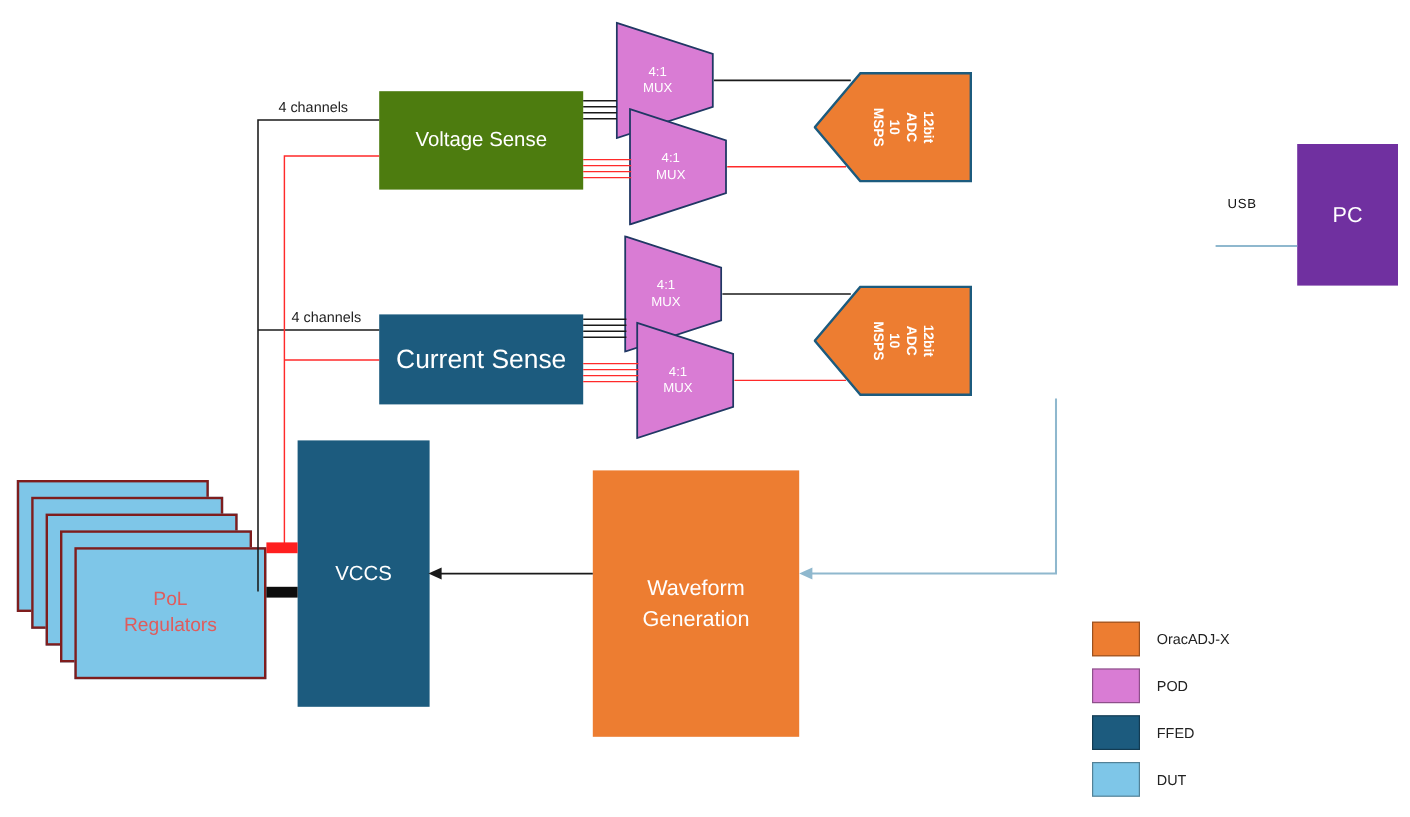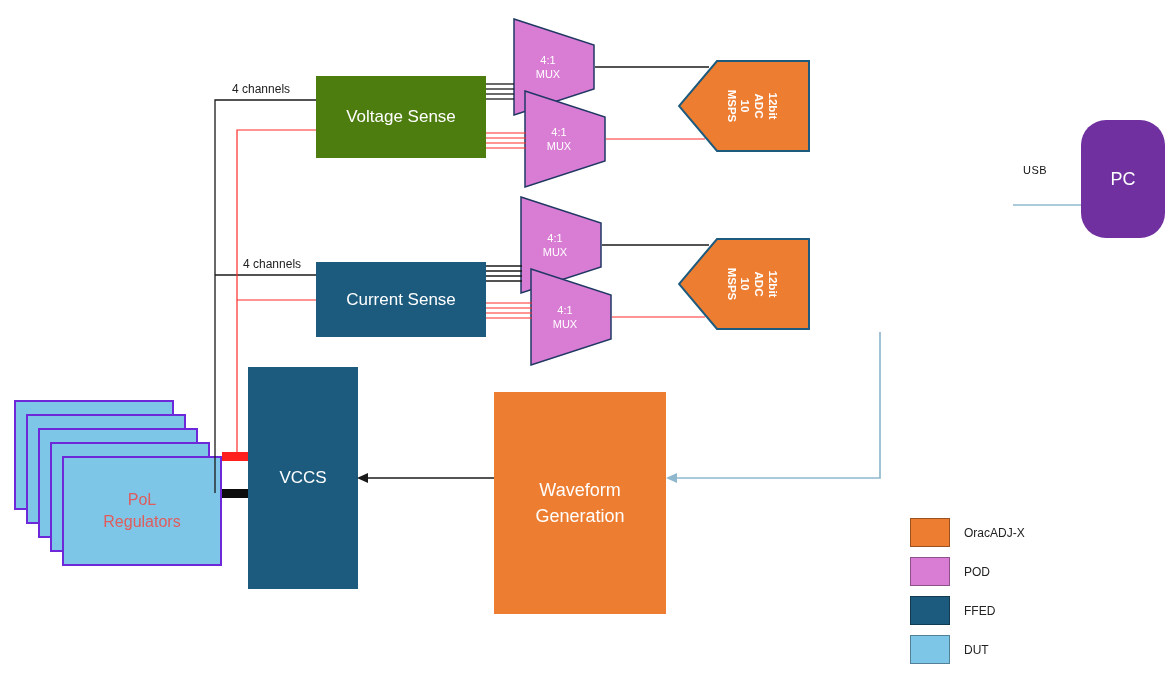--- a/index.html
+++ b/index.html
@@ -3,30 +3,30 @@
 <meta charset="utf-8">
 <style>
   html,body{margin:0;padding:0;background:#fff;}
   .canvas{position:relative;width:1175px;height:681px;background:#fff;overflow:hidden;
           font-family:"Liberation Sans",sans-serif;}
   .block{position:absolute;box-sizing:border-box;display:flex;align-items:center;justify-content:center;
          color:#fff;text-align:center;z-index:2;}
   .ml{white-space:pre-line;}
   
   .b-voltage{left:316px;top:76px;width:170px;height:82px;font-size:17px;}
-  .b-current{left:316px;top:262px;width:170px;height:75px;font-size:17px;}
+  .b-current{left:316px;top:262px;width:170px;height:75px;font-size:22px;}
   .b-vccs{left:248px;top:367px;width:110px;height:222px;font-size:17px;}
   
   .b-waveform{left:494px;top:367px;width:172px;height:222px;font-size:18px;line-height:1.45;}
   .b-micro{left:745px;top:70px;width:268px;height:262px;font-size:19px;}
   
-  .b-pc{left:1081px;top:120px;width:84px;height:118px;font-size:18px;border-radius:25px;}
+  .b-pc{left:1081px;top:120px;width:84px;height:118px;font-size:18px;}
   
   .pol-card{position:absolute;width:160px;height:110px;box-sizing:border-box;
-            border:2px solid #6d28d9;z-index:2;display:flex;align-items:center;justify-content:center;}
+            border:2px solid #7f1d1d;z-index:2;display:flex;align-items:center;justify-content:center;}
   .pol-text{color:#e05c5c;font-size:16px;line-height:1.35;text-align:center;}
   
   .shape{position:absolute;z-index:3;}
   .mux-label{position:absolute;left:4px;right:16px;top:0;bottom:0;display:flex;align-items:center;
              justify-content:center;color:#fff;font-size:11px;line-height:1.3;text-align:center;}
   .adc-label{position:absolute;left:55%;top:50%;transform:translate(-50%,-50%) rotate(90deg);
              color:#fff;font-size:11.5px;line-height:1.2;text-align:center;font-weight:600;}
   
   .wires{position:absolute;left:0;top:0;z-index:4;pointer-events:none;}
   .wb{stroke:#1a1a1a;stroke-width:1.3;}

